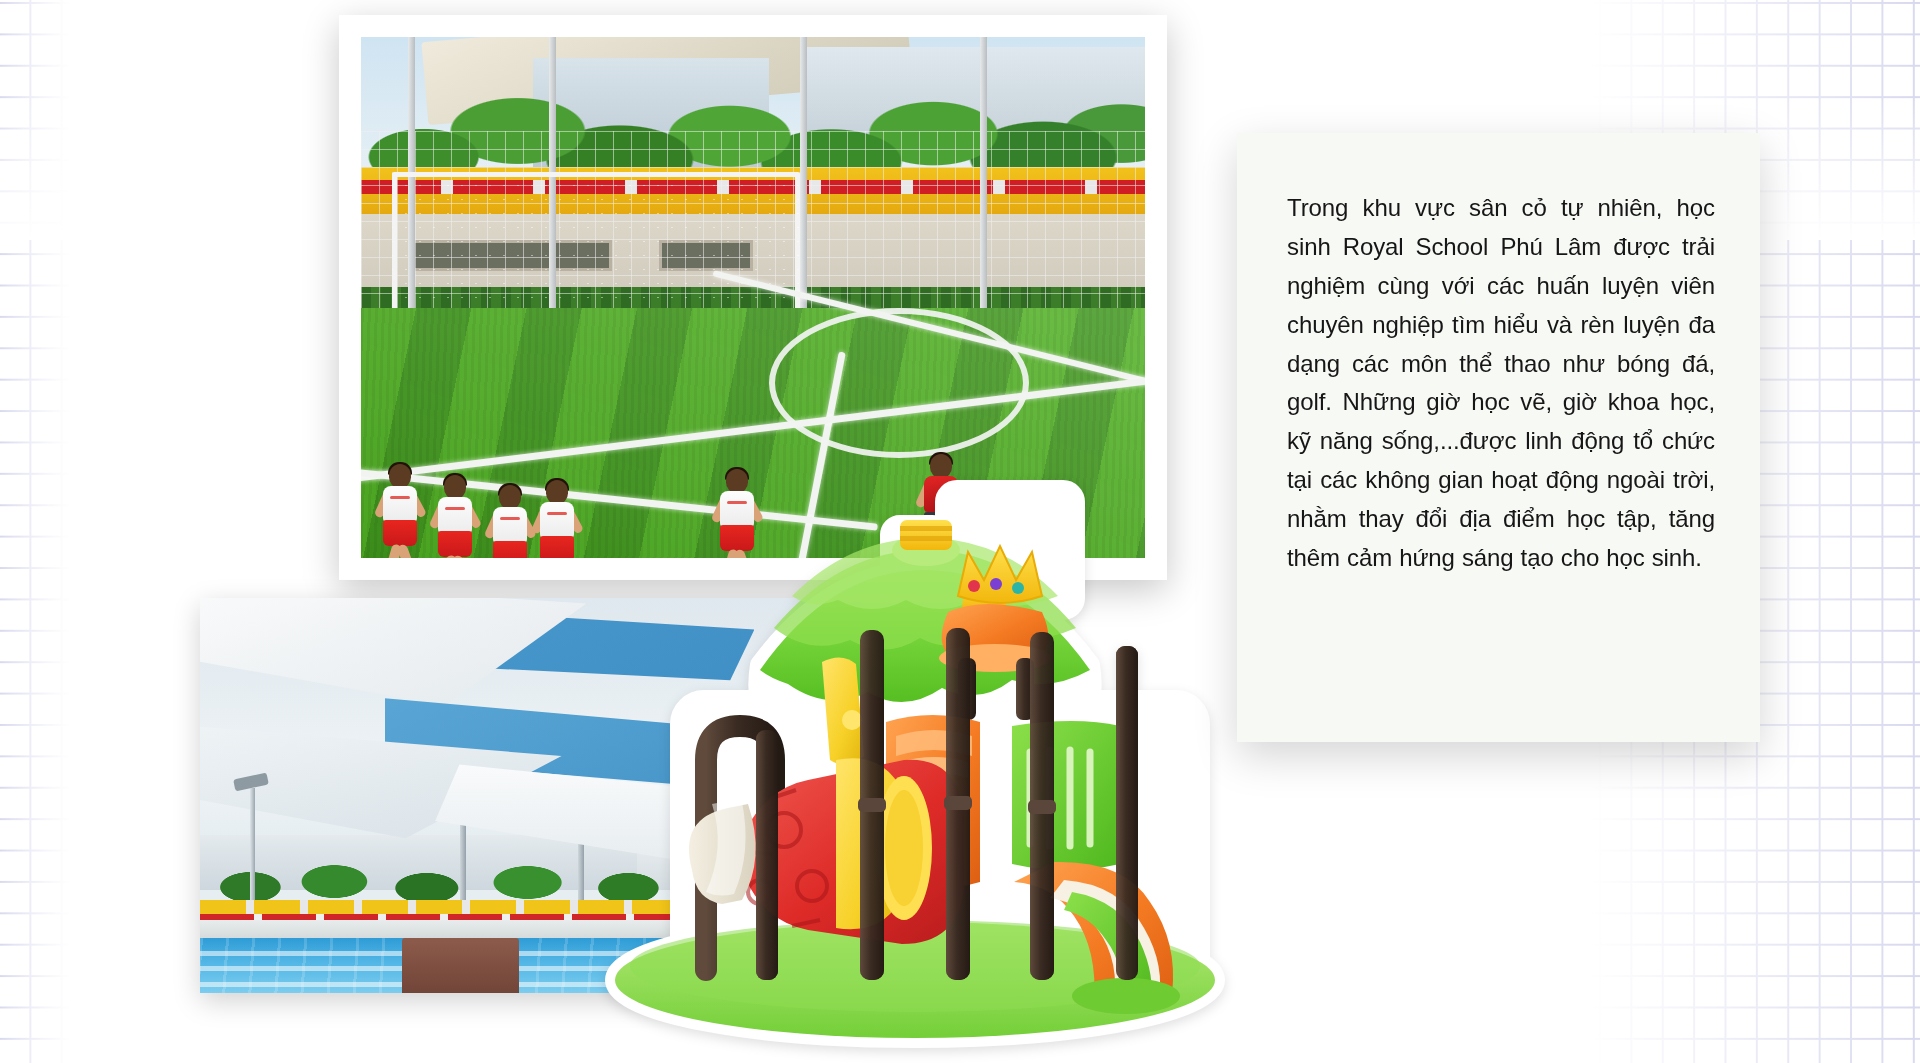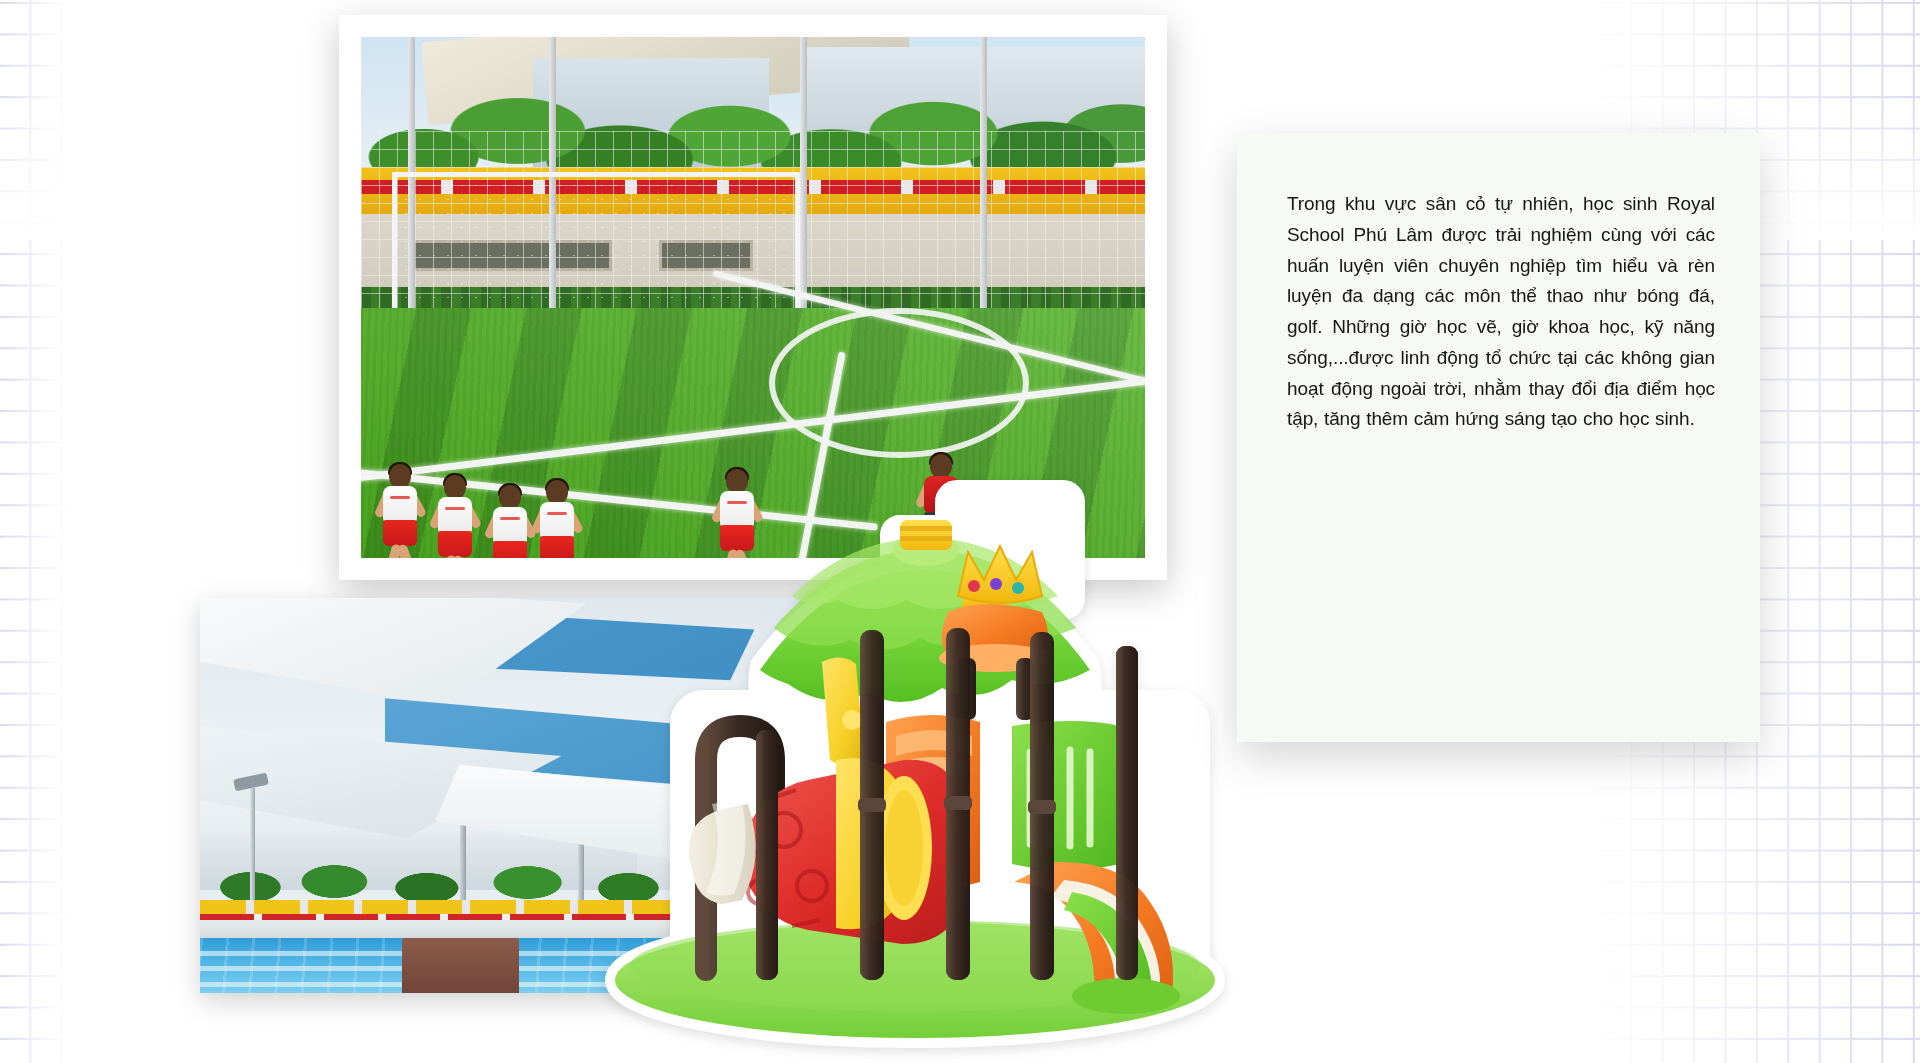--- a/index.html
+++ b/index.html
@@ -288,21 +288,21 @@
     height: 609px;
     background: #f7f9f5;
     box-shadow: 0 14px 40px rgba(0,0,0,0.17);
     z-index: 10;
     padding: 56px 45px 40px 50px;
     display: flex;
     align-items: flex-start;
   }
   #text-card p {
     font-family: "Liberation Sans", sans-serif;
-    font-size: 19px;
+    font-size: 24px;
     line-height: 1.62;
     color: #161616;
     text-align: justify;
     text-justify: inter-word;
     letter-spacing: -0.1px;
     word-spacing: 0.5px;
   }
 </style>
 </head>
 <body>

